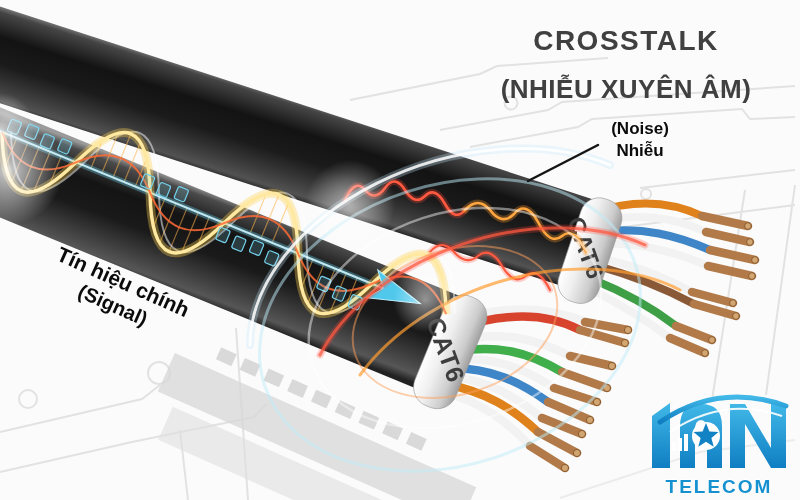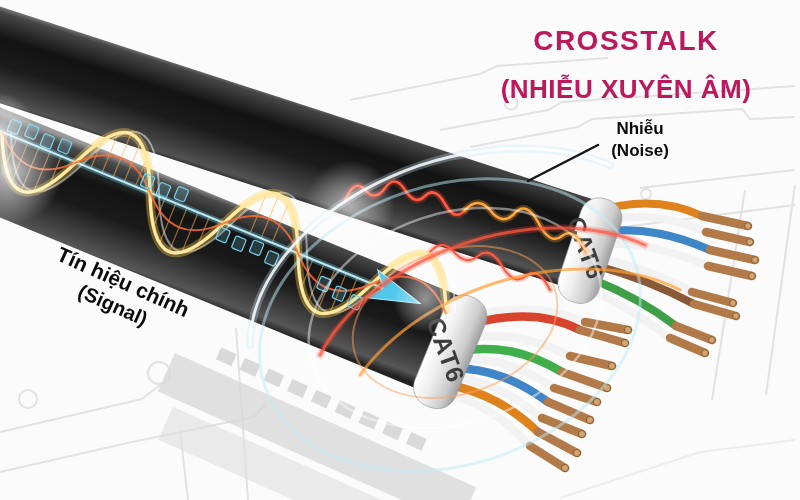--- a/index.html
+++ b/index.html
@@ -1,21 +1,21 @@
 <!DOCTYPE html>
 <html><head>
 <meta charset="utf-8">
 <style>
   html,body{margin:0;padding:0;}
   body{width:800px;height:500px;overflow:hidden;background:#fbfbfb;
        font-family:"Liberation Sans",sans-serif;position:relative;}
   .stage{position:absolute;inset:0;width:800px;height:500px;}
   svg.scene{position:absolute;left:0;top:0;}
   .title{position:absolute;left:452px;top:24px;width:348px;text-align:center;
-         font-weight:bold;color:#be185d;line-height:1.2;}
+         font-weight:bold;color:#404040;line-height:1.2;}
   .title .l1{font-size:28px;letter-spacing:1.5px;}
   .title .l2{font-size:26px;letter-spacing:0.5px;margin-top:16px;}
   .noise-label{position:absolute;left:573px;top:118px;width:134px;text-align:center;
          font-weight:bold;font-size:17px;color:#0b0b0b;line-height:1.3;}
   .signal-label{position:absolute;left:26px;top:268px;width:184px;text-align:center;
          font-weight:bold;color:#0b0b0b;line-height:1.25;
          transform:rotate(24deg);transform-origin:50% 50%;}
   .signal-label .l1{font-size:21px;}
   .signal-label .l2{font-size:20px;}
   .logo{position:absolute;right:4px;bottom:2px;width:154px;text-align:center;}
@@ -274,23 +274,42 @@
 
   <line x1="598" y1="145" x2="528" y2="181" stroke="#151515" stroke-width="2.5" stroke-linecap="round"></line>
 </svg>
 
 <div class="title">
   <div class="l1">CROSSTALK</div>
   <div class="l2">(NHIỄU XUYÊN ÂM)</div>
 </div>
 
 <div class="noise-label">
+  <div>(Noise)</div>
   <div>Nhiễu</div>
-  <div>(Noise)</div>
 </div>
 
 <div class="signal-label">
   <div class="l1">Tín hiệu chính</div>
   <div class="l2">(Signal)</div>
 </div>
 
+<div class="logo">
+  <svg width="150" height="82" viewBox="0 0 150 82" role="img" aria-label="HN">
+    <g fill="url(#logoBlue)">
+      <polygon points="8,26 26,13 26,78 8,78"></polygon>
+      <path d="M36,78 L36,36 Q36,14 57,14 Q78,14 78,36 L78,78 L63,78 L63,40 Q63,30 57,30 Q51,30 51,40 L51,78 Z"></path>
+      <polygon points="86,78 86,14 101,14 127,58 127,14 142,14 142,78 127,78 101,34 101,78"></polygon>
+    </g>
+    <g fill="#ffffff">
+      <rect x="28" y="52" width="4" height="9"></rect>
+      <rect x="34" y="48" width="4" height="13"></rect>
+      <rect x="40" y="44" width="4" height="17"></rect>
+    </g>
+    <path d="M16,32 Q75,-8 142,16" fill="none" stroke="url(#logoBlue)" stroke-width="5" stroke-linecap="round"></path>
+    <path d="M26,42 Q80,6 138,26" fill="none" stroke="#ffffff" stroke-width="2" opacity="0.9"></path>
+    <circle cx="62" cy="46" r="14" fill="#ffffff"></circle>
+    <path d="M62,33 L65.4,41.6 L74.5,42.1 L67.4,47.9 L69.7,56.8 L62,51.8 L54.3,56.8 L56.6,47.9 L49.5,42.1 L58.6,41.6 Z" fill="#1182c4"></path>
+  </svg>
+  <div class="logo-word">TELECOM</div>
+</div>
 
 </div>
 
 </body></html>

